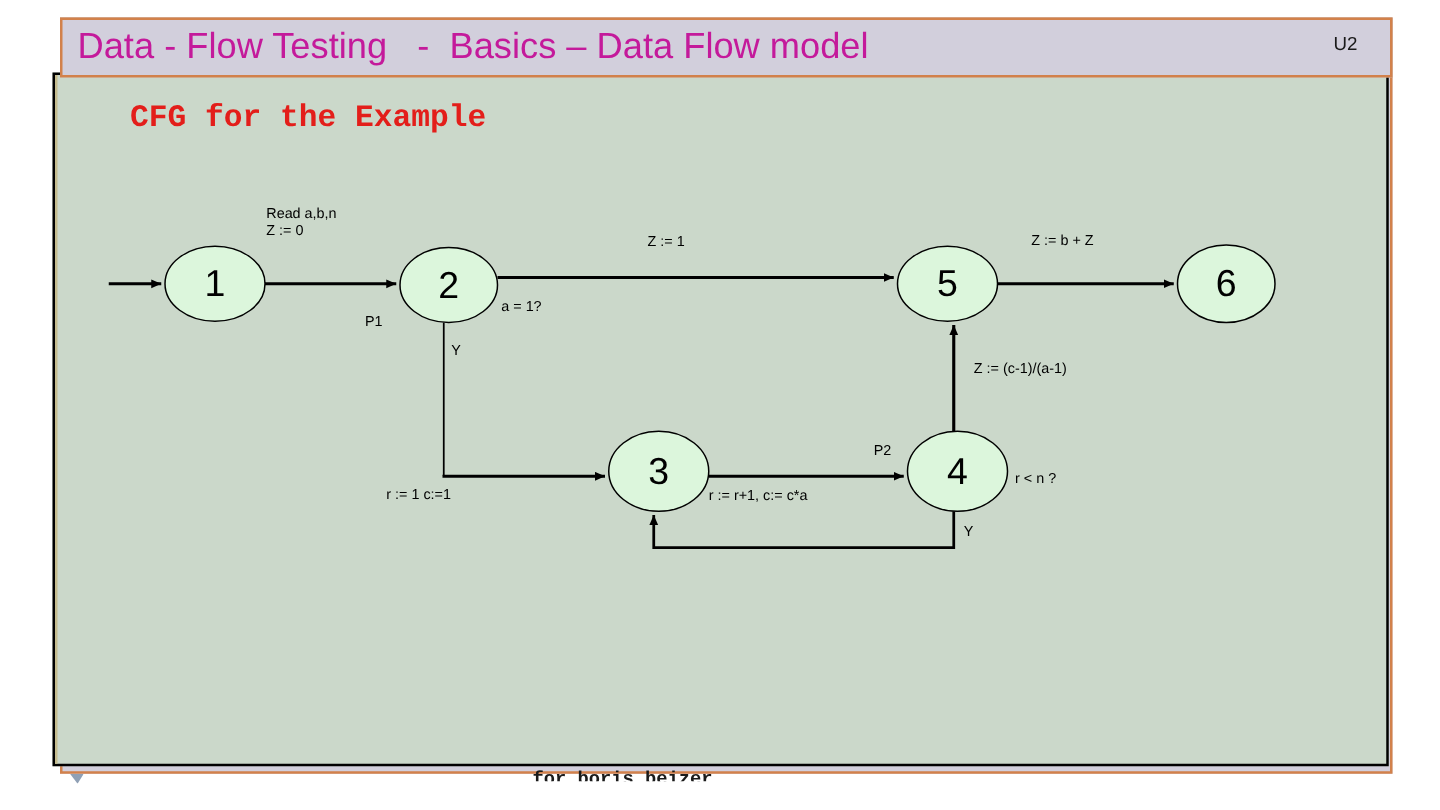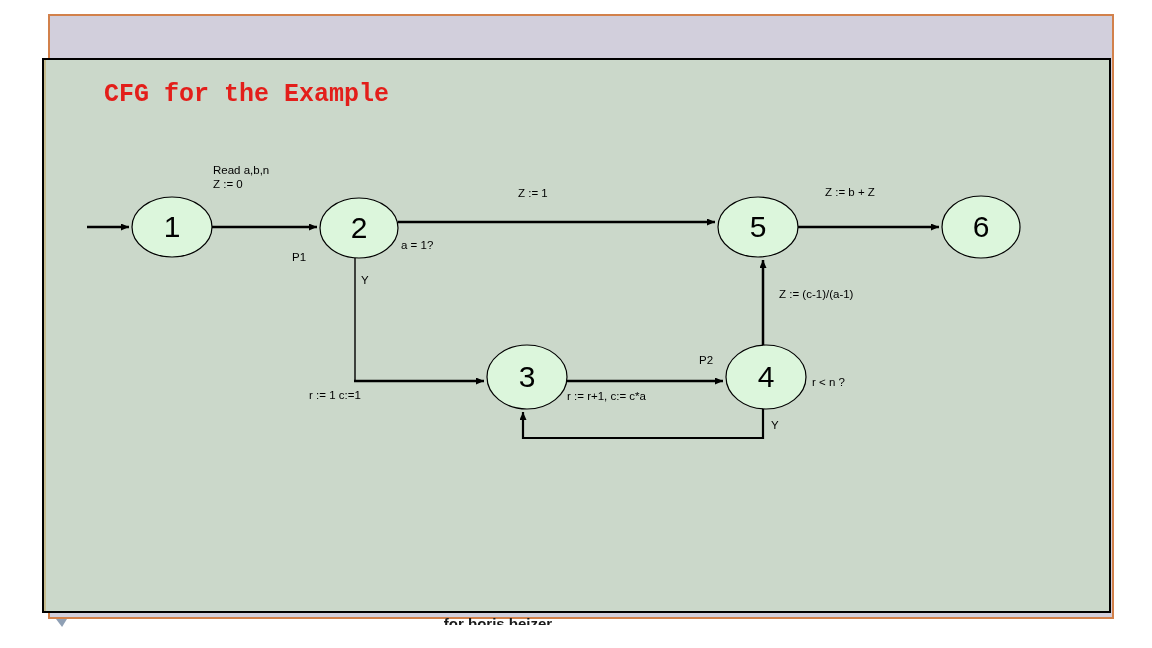--- a/index.html
+++ b/index.html
@@ -55,21 +55,21 @@
   .diagram .node-label{
     font-family:"Liberation Sans",sans-serif;font-size:30px;fill:#000;
     text-anchor:middle;
   }
   .diagram .edge-label{
     font-family:"Liberation Sans",sans-serif;font-size:11.5px;fill:#000;
   }
   
   .footer-clip{
     position:absolute;left:0;top:612px;width:996px;height:13px;
-    overflow:hidden;z-index:5;text-align:center;
+    overflow:hidden;z-index:5;text-align:center;font-family:Liberation Mono, monospace;
   }
   .footer-text{
     display:inline-block;margin-top:4px;
     font-size:15px;font-weight:bold;color:#1a1a1a;line-height:15px;
   }
   
   .nav-arrow{
     position:absolute;left:56px;top:619px;width:11px;height:8px;
     background:#8fa0b5;
     clip-path:polygon(0 0,100% 0,55% 100%);
@@ -123,20 +123,24 @@
       <text x="401" y="249" class="edge-label">a = 1?</text>
       <text x="361" y="284" class="edge-label">Y</text>
       <text x="779" y="298" class="edge-label">Z := (c-1)/(a-1)</text>
       <text x="699" y="364" class="edge-label">P2</text>
       <text x="309" y="399" class="edge-label">r := 1  c:=1</text>
       <text x="567" y="400" class="edge-label">r := r+1,  c:= c*a</text>
       <text x="812" y="386" class="edge-label">r &lt; n ?</text>
       <text x="771" y="429" class="edge-label">Y</text>
     </svg>
 
+  <div class="title-bar">
+    <div class="slide-title">Data - Flow Testing   -  Basics – Data Flow model</div>
+    <div class="unit-tag">U2</div>
+  </div>
 
   <div class="footer-clip">
     <span class="footer-text">for boris beizer</span>
   </div>
 
   <div class="nav-arrow"></div>
 
 </div>
 
 </body></html>

